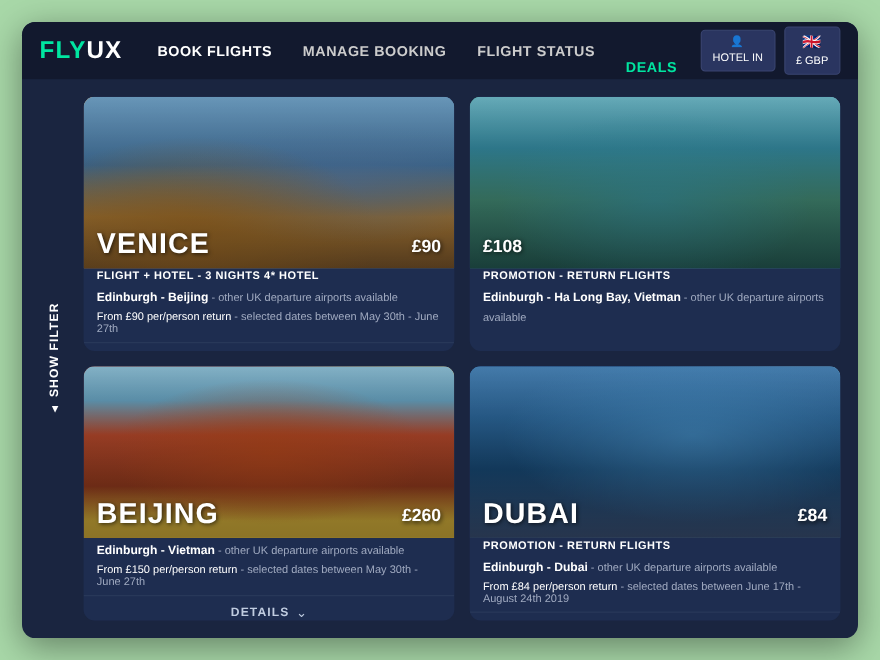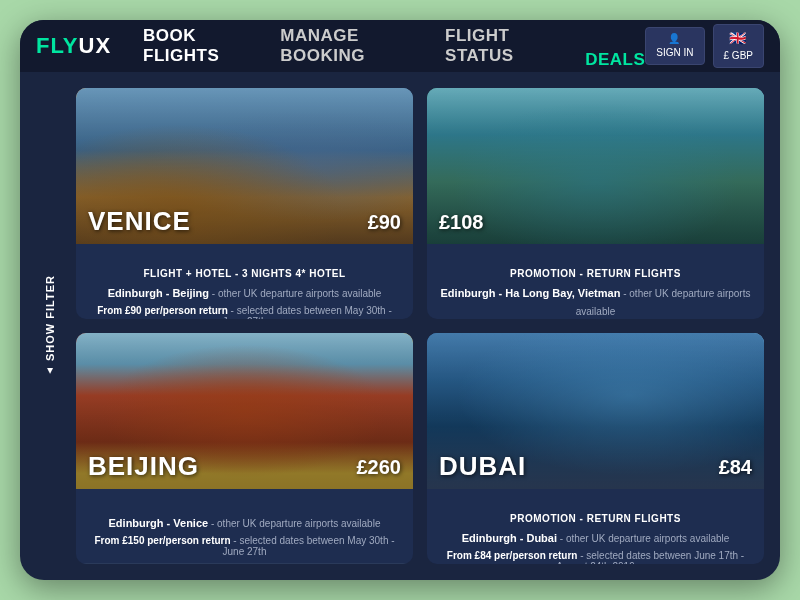--- a/index.html
+++ b/index.html
@@ -10,21 +10,21 @@
       display: flex;
       align-items: center;
       justify-content: center;
       font-family: Arial, sans-serif;
       overflow: hidden;
     }
     .browser-window {
       width: 760px;
       height: 560px;
       background: #1a2540;
-      border-radius: 24px;
+      border-radius: 12px;
       box-shadow: 0 8px 32px rgba(0,0,0,0.4);
       overflow: hidden;
       display: flex;
       flex-direction: column;
     }
     
     .navbar {
       background: #12192e;
       height: 52px;
       display: flex;
@@ -41,21 +41,21 @@
     .logo span.fly { color: #00e5a0; }
     .logo span.ux { color: #fff; }
     .nav-links {
       display: flex;
       gap: 28px;
       flex: 1;
       align-items: center;
     }
     .nav-link {
       color: #ccc;
-      font-size: 17px;
+      font-size: 13px;
       font-weight: 700;
       letter-spacing: 0.5px;
       text-transform: uppercase;
       cursor: pointer;
     }
     .nav-link.active { color: #00e5a0; margin-top: 28px; }
     .nav-link.book { color: #fff; }
     .nav-right {
       display: flex;
       align-items: center;
@@ -164,28 +164,27 @@
       color: #fff;
       font-size: 26px;
       font-weight: 900;
       text-shadow: 1px 1px 4px rgba(0,0,0,0.7);
       text-transform: uppercase;
       letter-spacing: 1px;
       line-height: 1;
     }
     .card-price {
       color: #fff;
-      font-size: 20px;
+      font-size: 16px;
       font-weight: 900;
       text-shadow: 1px 1px 4px rgba(0,0,0,0.7);
     }
     .card-info {
       flex: 1;
-      padding: 24px 12px 6px;
-      text-align: center;
+      padding: 2px 12px 6px;
     }
     .promo-type {
       color: #fff;
       font-size: 10px;
       font-weight: 700;
       text-transform: uppercase;
       letter-spacing: 0.5px;
       margin-bottom: 4px;
     }
     .route-main {
@@ -198,21 +197,21 @@
       font-size: 10px;
       font-weight: 400;
       margin-top: 12px;
     }
     .price-info {
       margin-top: 4px;
       font-size: 10px;
     }
     .price-from {
       color: #fff;
-      font-weight: 700;
+      font-weight: 400;
     }
     .price-dates {
       color: #a0aac0;
     }
     .card-footer {
       border-top: 1px solid #2a3a5a;
       padding: 8px 12px;
       display: flex;
       align-items: center;
       justify-content: center;
@@ -293,21 +292,21 @@
     </div>
     <div class="nav-links">
       <span class="nav-link book">BOOK FLIGHTS</span>
       <span class="nav-link">MANAGE BOOKING</span>
       <span class="nav-link">FLIGHT STATUS</span>
       <span class="nav-link active">DEALS</span>
     </div>
     <div class="nav-right">
       <div class="sign-in-btn">
         <span>👤</span>
-        <span>SIGN IN</span>
+        <span>HOTEL IN</span>
       </div>
       <div class="currency-btn">
         <span class="flag-icon">🇬🇧</span>
         <span>£ GBP</span>
       </div>
     </div>
   </nav>
 
   <div class="main-content">
 
@@ -365,21 +364,21 @@
         <div class="card-image">
           <div class="beijing-bg" style="width:100%;height:100%;"></div>
           <div class="img-overlay"></div>
           <div class="card-title-price">
             <span class="card-destination">BEIJING</span>
             <span class="card-price">£260</span>
           </div>
         </div>
         <div class="card-info">
           <div>
-            <span class="route-main">Edinburgh - Venice</span><span class="route-other"> - other UK departure airports available</span>
+            <span class="route-main">Edinburgh - Vietman</span><span class="route-other"> - other UK departure airports available</span>
           </div>
           <div class="price-info">
             <span class="price-from">From £150 per/person return</span><span class="price-dates"> - selected dates between May 30th - June 27th</span>
           </div>
         </div>
         <div class="card-footer">
           <span class="details-label">DETAILS</span>
           <span class="chevron-icon">⌄</span>
         </div>
       </div>

